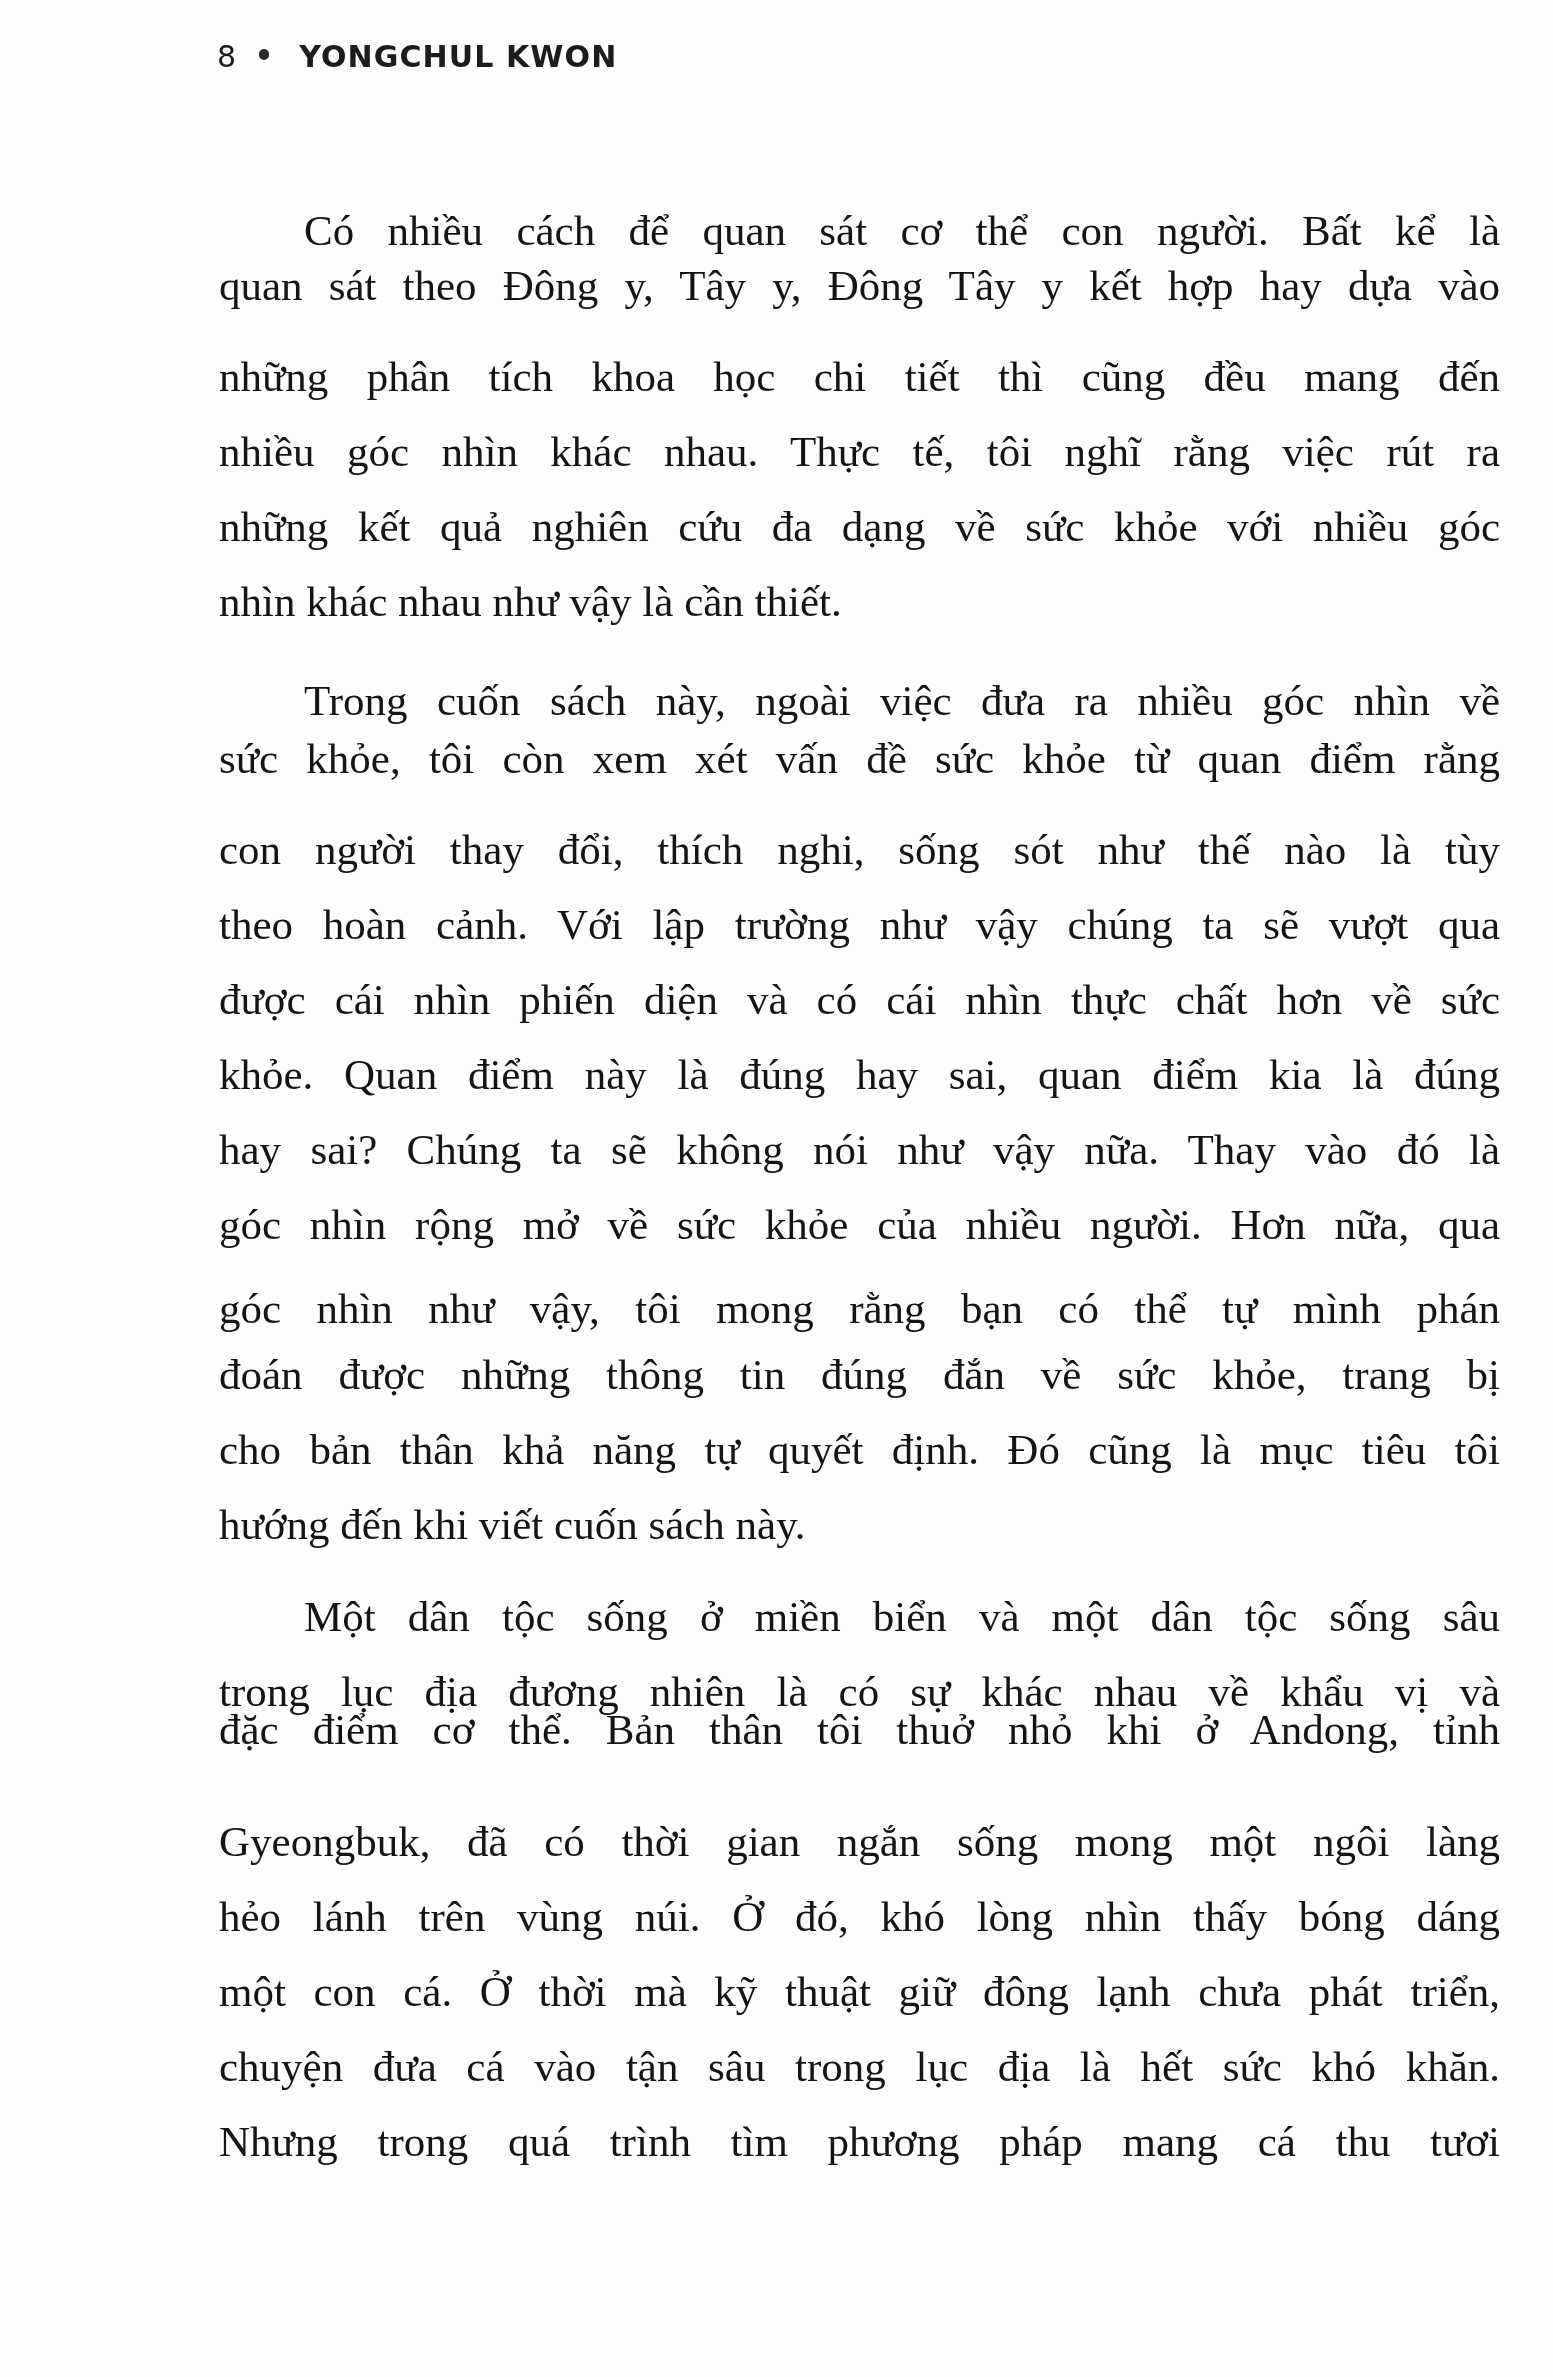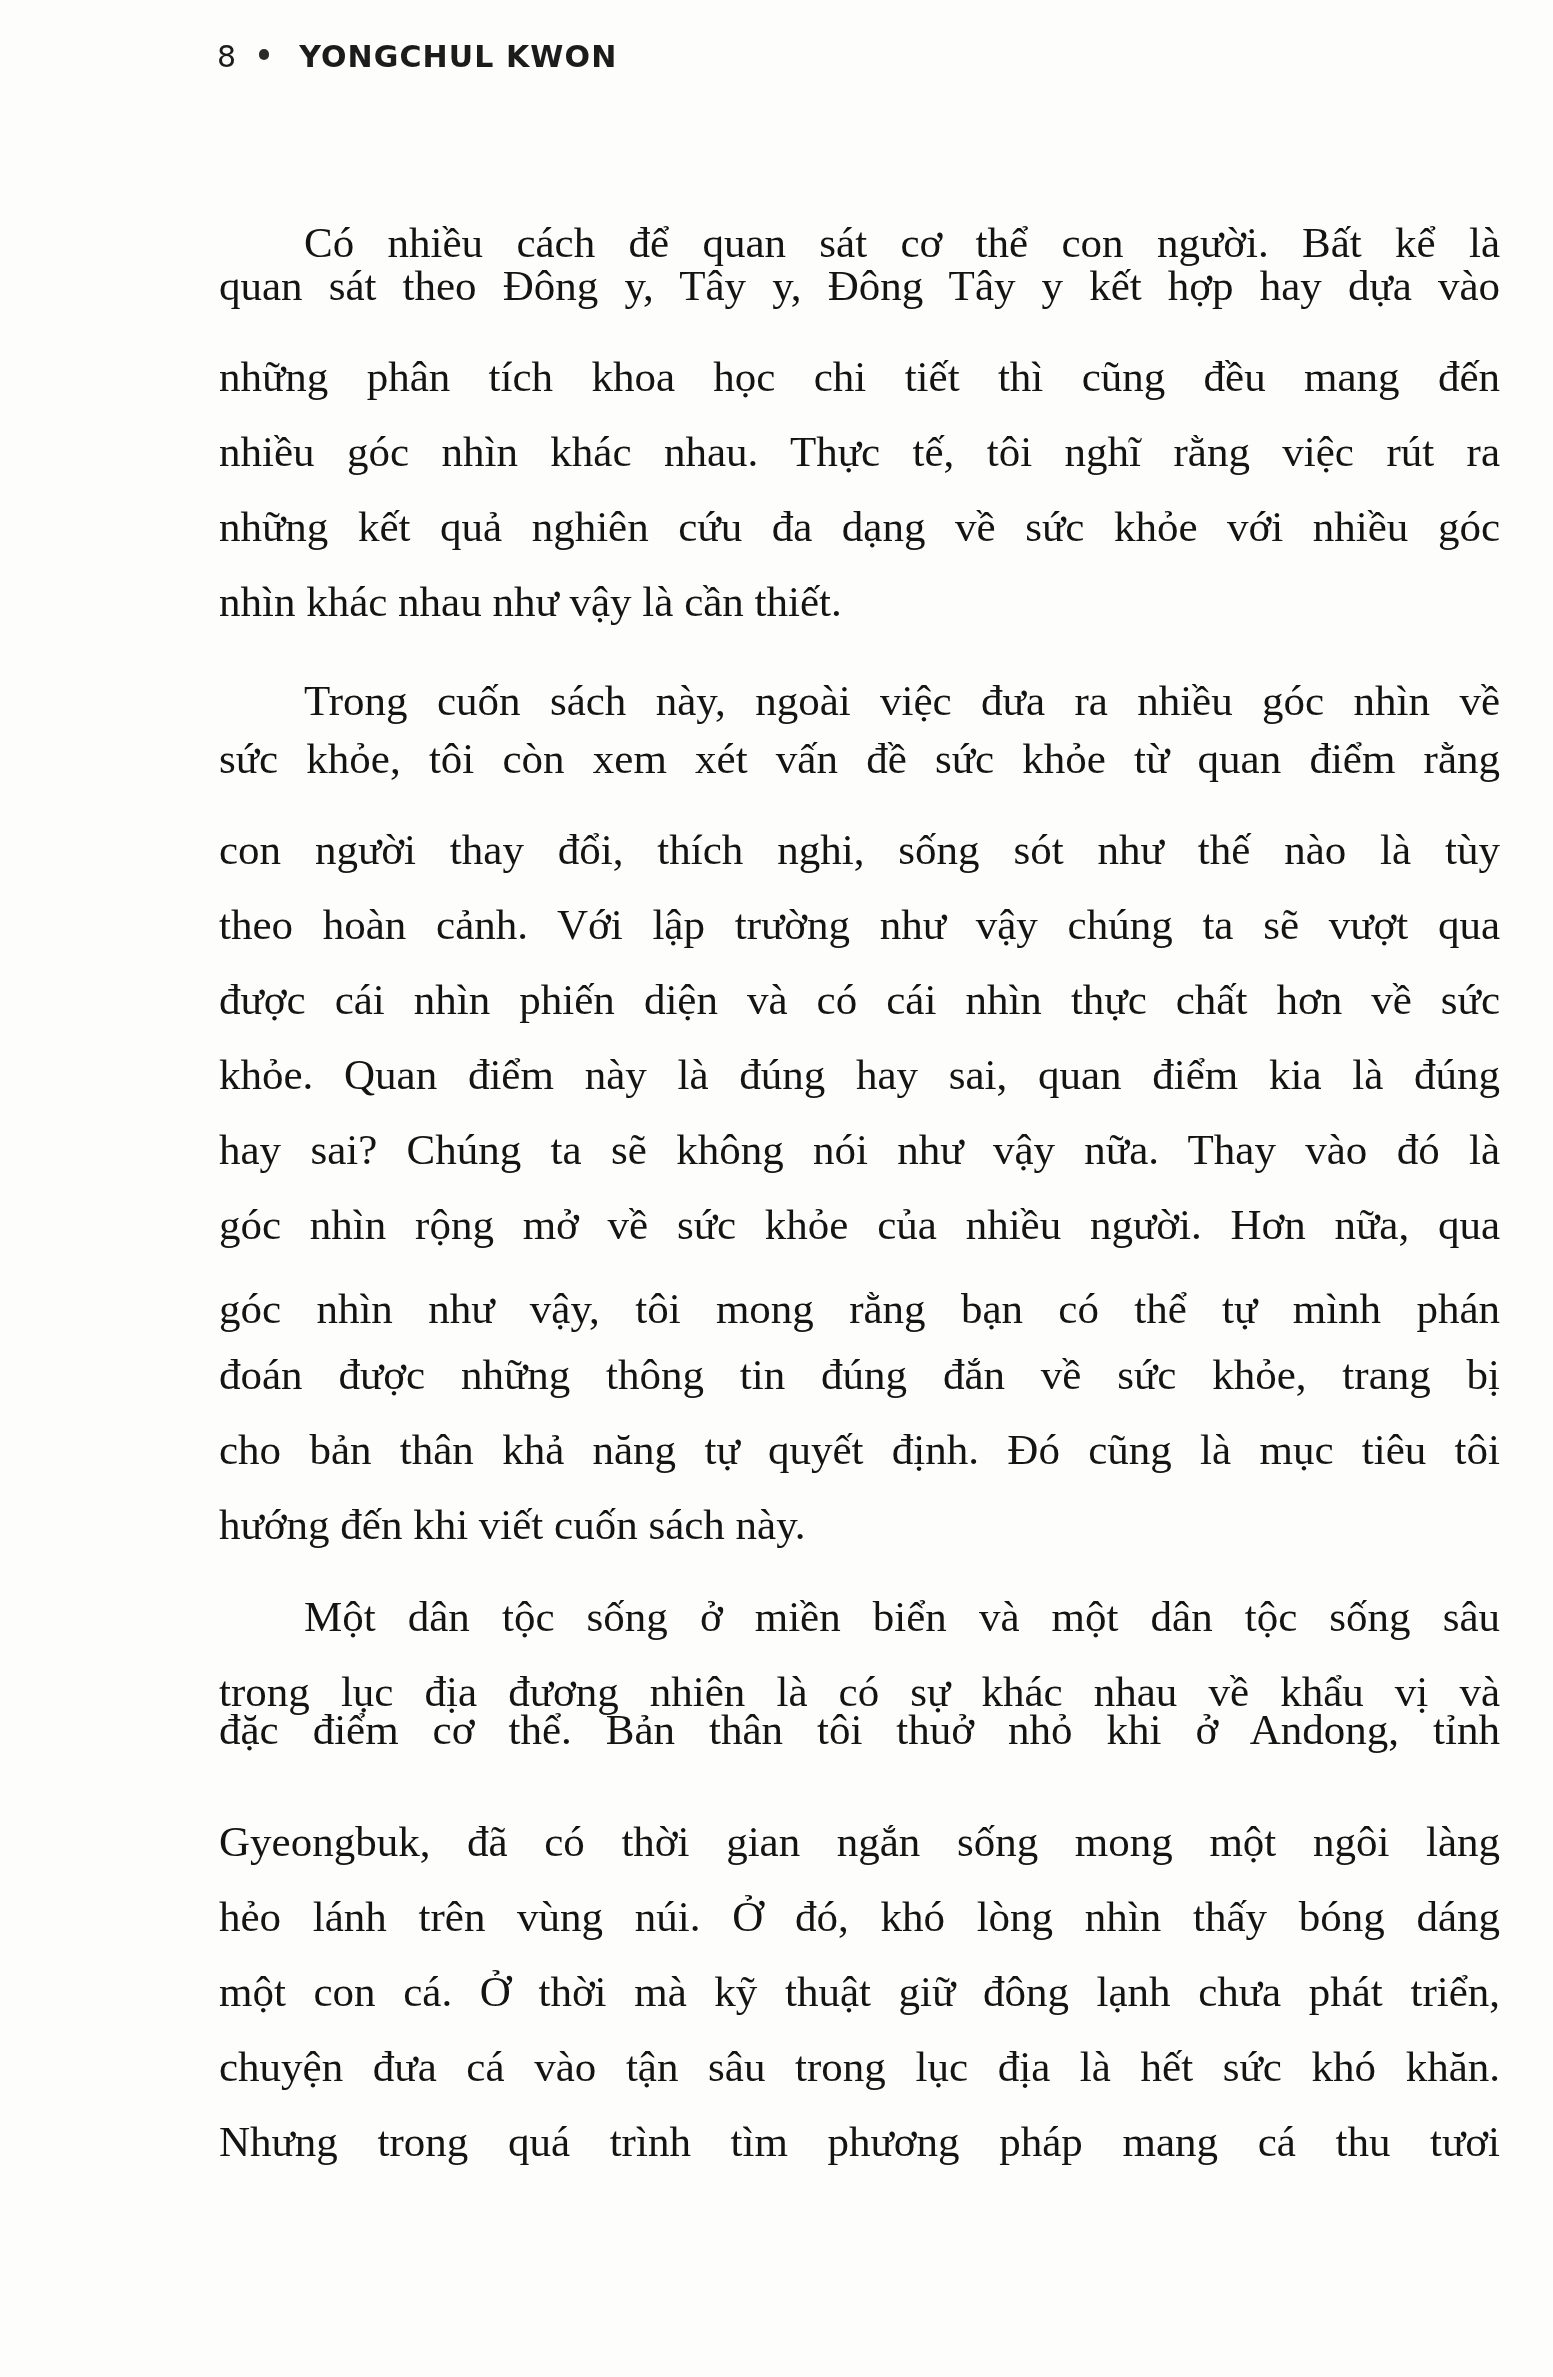--- a/index.html
+++ b/index.html
@@ -67,21 +67,21 @@
 
 <div class="running-head">
   <span class="page-num">8</span>
   <span class="bullet"></span>
   <span class="author">YONGCHUL KWON</span>
 </div>
 
 <div class="text-block">
 
   <div>
-    <div class="line indent" style="top:217px">Có nhiều cách để quan sát cơ thể con người. Bất kể là</div>
+    <div class="line indent" style="top:205px">Có nhiều cách để quan sát cơ thể con người. Bất kể là</div>
     <div class="line" style="top:260px">quan sát theo Đông y, Tây y, Đông Tây y kết hợp hay dựa vào</div>
     <div class="line" style="top:351px">những phân tích khoa học chi tiết thì cũng đều mang đến</div>
     <div class="line" style="top:426px">nhiều góc nhìn khác nhau. Thực tế, tôi nghĩ rằng việc rút ra</div>
     <div class="line" style="top:501px">những kết quả nghiên cứu đa dạng về sức khỏe với nhiều góc</div>
     <div class="line last" style="top:576px">nhìn khác nhau như vậy là cần thiết.</div>
   </div>
 
   <div>
     <div class="line indent" style="top:675px">Trong cuốn sách này, ngoài việc đưa ra nhiều góc nhìn về</div>
     <div class="line" style="top:733px">sức khỏe, tôi còn xem xét vấn đề sức khỏe từ quan điểm rằng</div>

